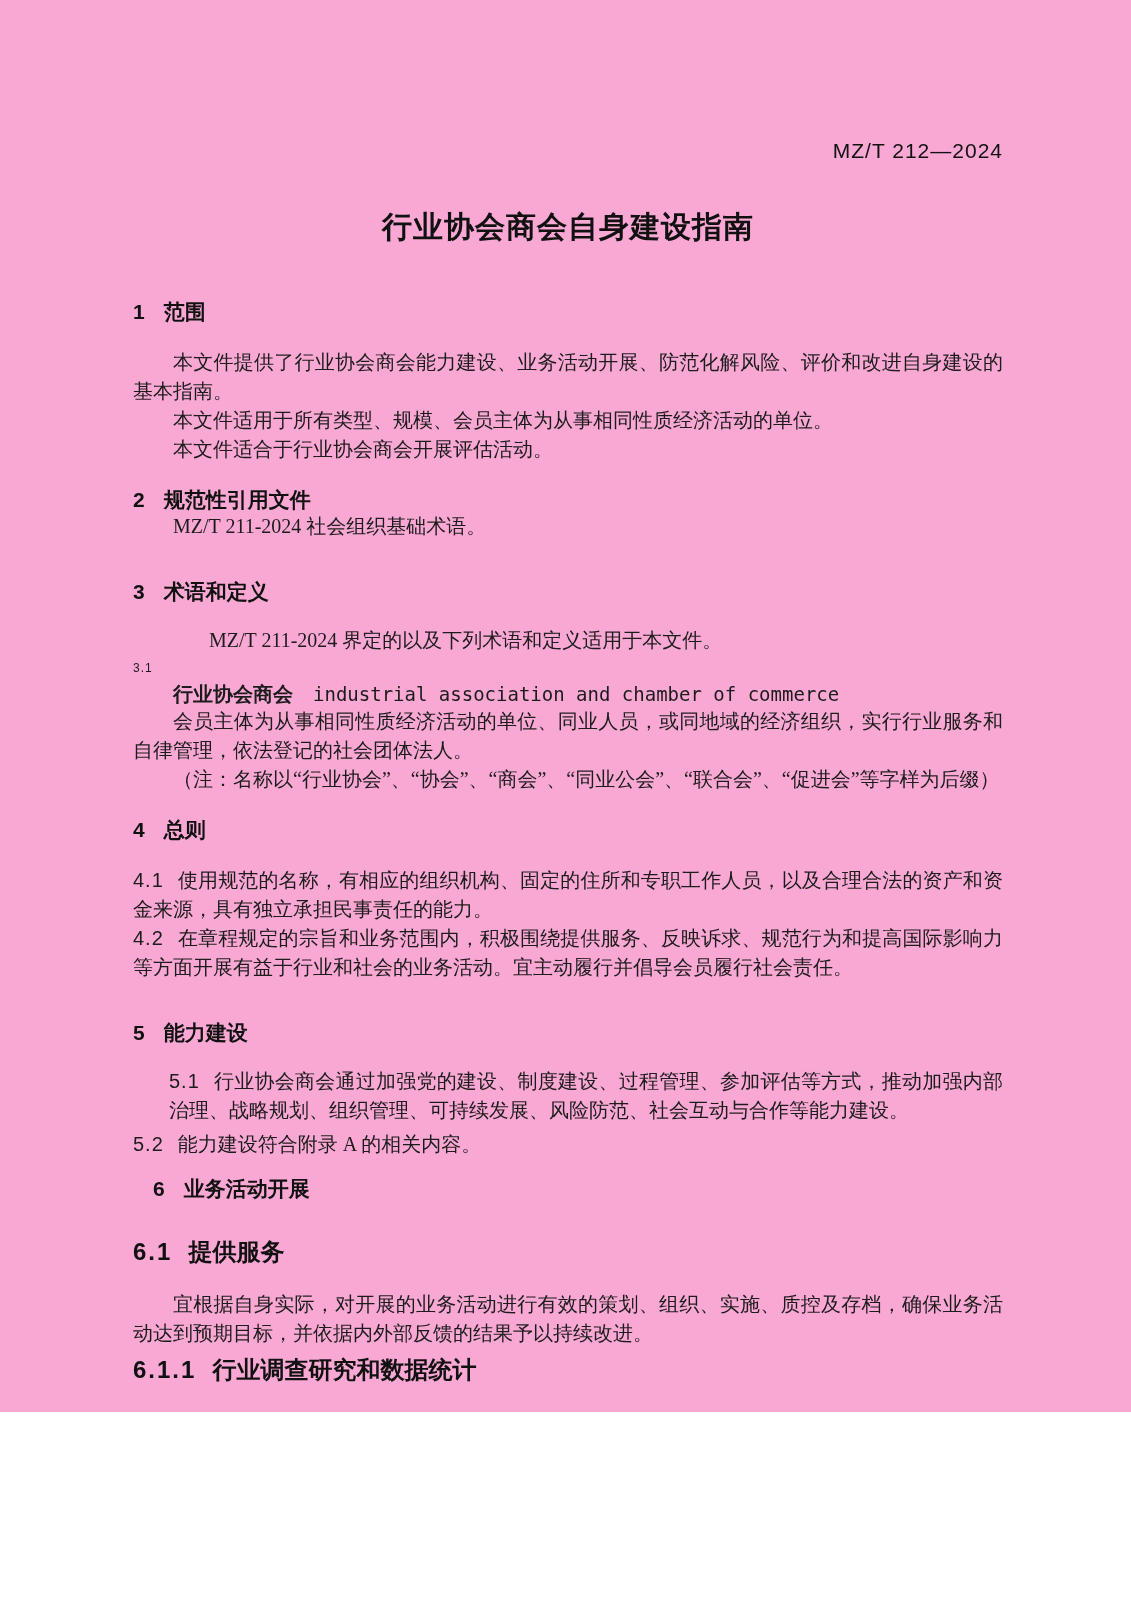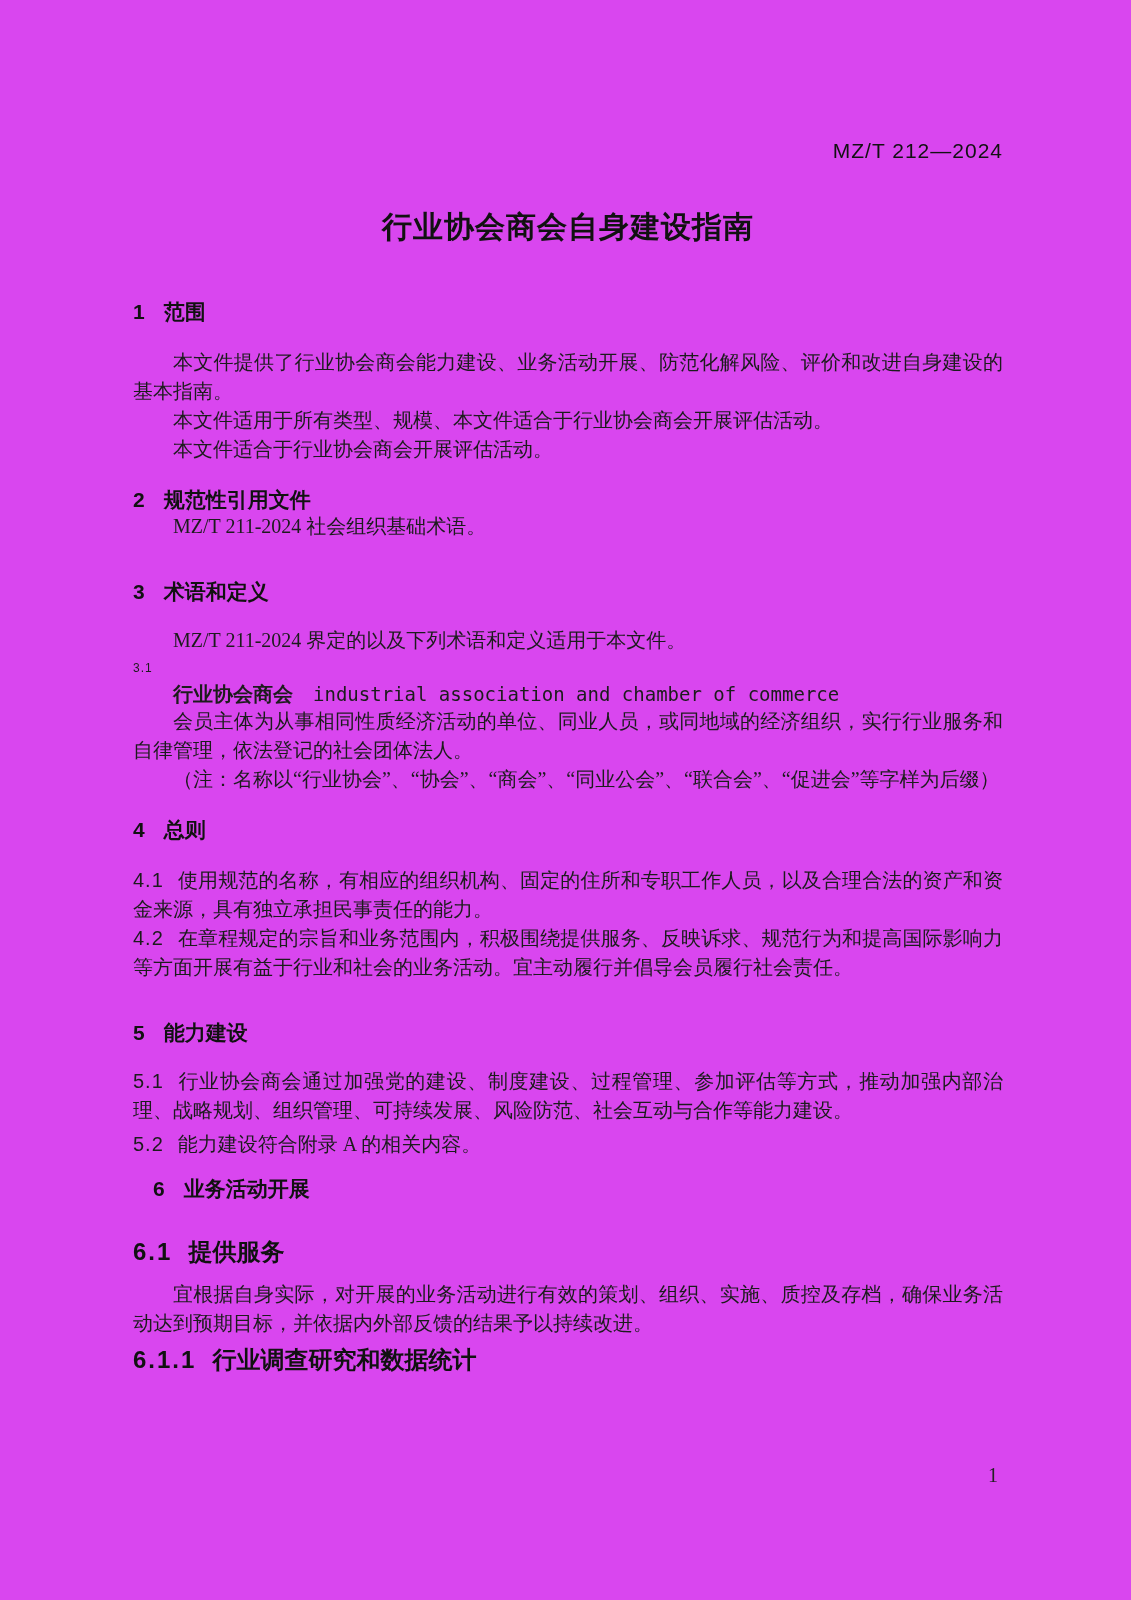--- a/index.html
+++ b/index.html
@@ -1,21 +1,21 @@
 <!DOCTYPE html>
 <html><head>
 <meta charset="utf-8">
 <style>
   html, body { margin: 0; padding: 0; background: #ffffff; }
   .page {
     position: relative;
     width: 1131px;
-    height: 1600px;
+    height: 1412px;
     margin: 0 auto;
-    background: #d946ef;
+    background: #f9a8d4;
     color: #1c1c1c;
     font-family: "Liberation Serif", "DejaVu Serif", serif;
     font-size: 20px;
     overflow: hidden;
   }
   .content { padding: 140px 128px 0 133px; }
 
   .doc-code {
     font-family: "Liberation Sans", "DejaVu Sans", sans-serif;
     font-size: 21px;
@@ -83,23 +83,23 @@
   .term-en {
     font-family: "DejaVu Sans Mono", "Liberation Mono", monospace;
     font-size: 19px;
     margin-left: 20px;
   }
 
   
   .mt56 { margin-top: 56px; }
   .mt25 { margin-top: 39px; }
   .mt24 { margin-top: 24px; }
-  .mt22 { margin-top: 22px; }
+  .mt22 { margin-top: 22px; margin-left: 36px; }
   .mt18 { margin-top: 18px; margin-left: 20px; }
-  .mt11 { margin-top: 16px; }
+  .mt11 { margin-top: 26px; }
   .mt10 { margin-top: 10px; }
   .mt5  { margin-top: 5px; }
   .mt0  { margin-top: 0; }
 
   .page-num {
     position: absolute;
     top: 1463px;
     right: 133px;
     font-size: 20px;
     line-height: 24px;
@@ -114,21 +114,21 @@
 
     <div class="doc-code">MZ/T 212—2024</div>
 
     <h1 class="title">行业协会商会自身建设指南</h1>
 
     <section>
       <h2 class="sec-h mt56">
         <span class="sec-num">1</span><span>范围</span>
       </h2>
       <p class="para indent mt24">本文件提供了行业协会商会能力建设、业务活动开展、防范化解风险、评价和改进自身建设的基本指南。</p>
-      <p class="para indent mt0">本文件适用于所有类型、规模、本文件适合于行业协会商会开展评估活动。</p>
+      <p class="para indent mt0">本文件适用于所有类型、规模、会员主体为从事相同性质经济活动的单位。</p>
       <p class="para indent mt0">本文件适合于行业协会商会开展评估活动。</p>
     </section>
 
     <section>
       <h2 class="sec-h mt24">
         <span class="sec-num">2</span><span>规范性引用文件</span>
       </h2>
       <p class="para indent mt0">MZ/T 211-2024 社会组织基础术语。</p>
     </section>
 

